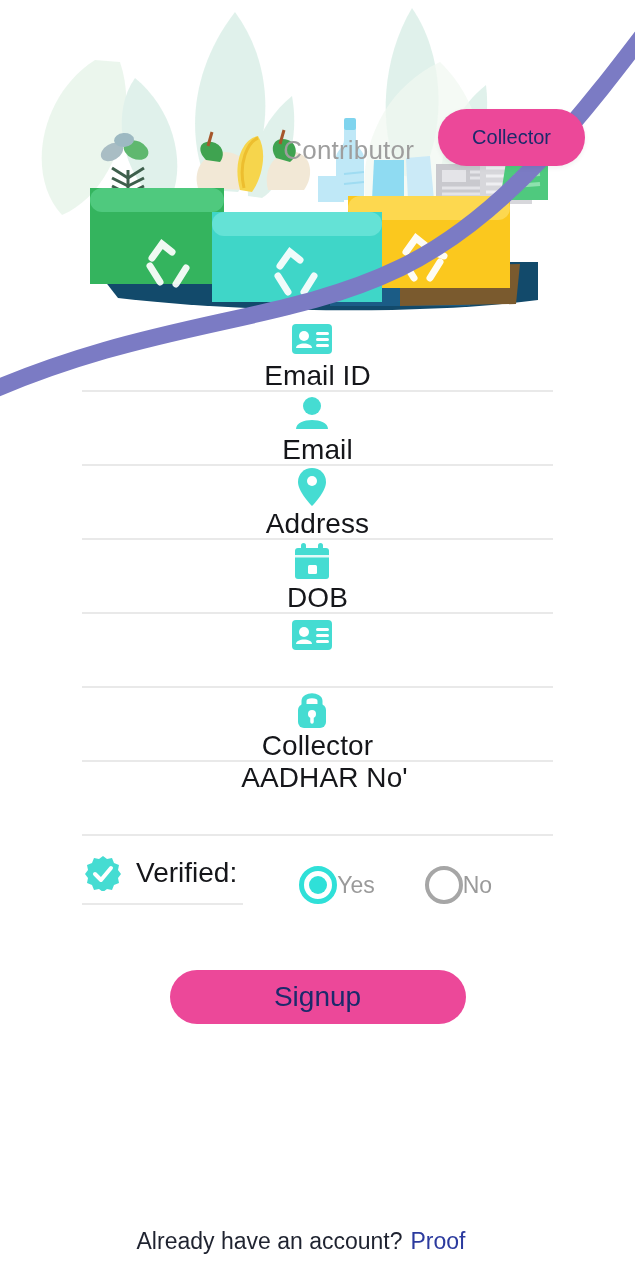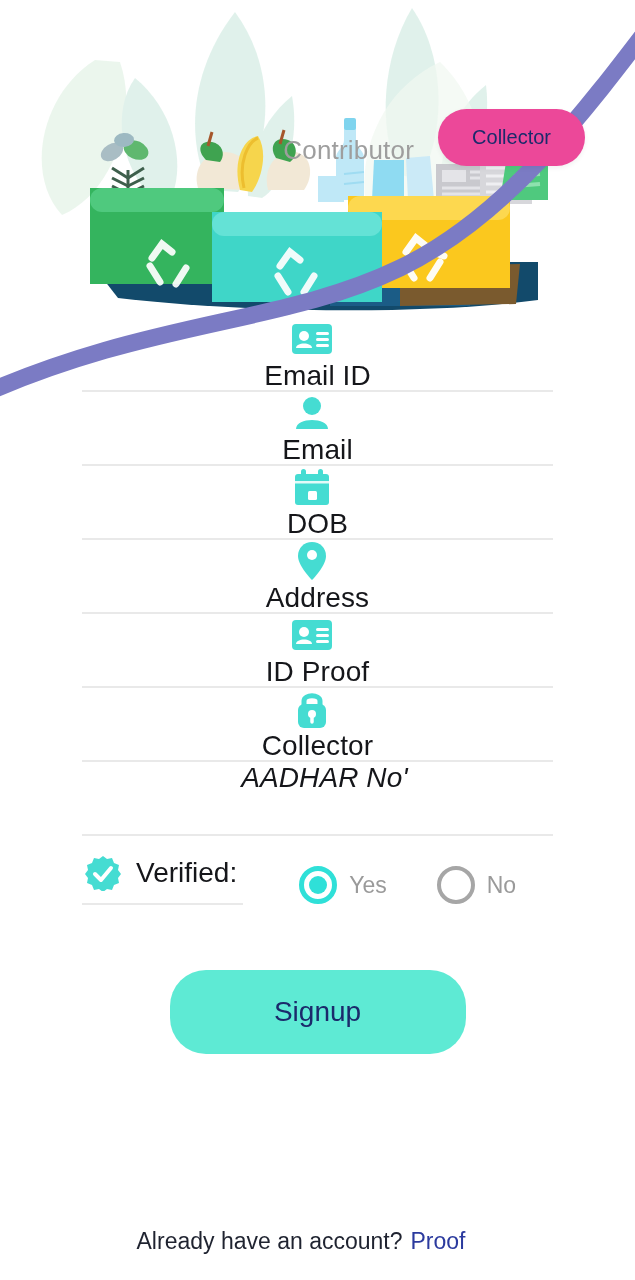--- a/index.html
+++ b/index.html
@@ -35,21 +35,21 @@
   
   .form { position: absolute; left: 0; top: 318px; width: 635px; }
   .field {
     position: relative;
     margin: 0 82px;
     height: 74px;
     display: flex; align-items: center;
     border-bottom: 2px solid #e9e9e9;
     flex-direction: column;
   }
-  .field.no-icon { padding-left: 14px; font-style: italic; }
+  .field.no-icon { padding-left: 14px; }
   .field .ficon {
     width: 42px; height: 42px; flex: 0 0 42px;
     display: flex; align-items: center; justify-content: center;
     margin-right: 12px;
   }
   .field .flabel {
     font-size: 28px; color: #15161a; letter-spacing: .1px; white-space: nowrap;
   }
 
   
@@ -58,33 +58,33 @@
     display: flex; align-items: center;
   }
   .verified-left {
     display: flex; align-items: center;
     border-bottom: 2px solid #e9e9e9;
     height: 62px; padding-right: 6px;
   }
   .verified-left .ficon { width: 42px; height: 42px; flex:0 0 42px; display:flex; align-items:center; justify-content:center; margin-right: 12px; }
   .verified-left .flabel { font-size: 28px; color: #15161a; }
   .radio-group { display: flex; align-items: center; margin-left: 56px; gap: 50px; padding-top: 22px; }
-  .radio-opt { display: flex; align-items: center; gap: 12px; }
+  .radio-opt { display: flex; align-items: center; }
   .radio-dot { width: 38px; height: 38px; border-radius: 50%; display:flex; align-items:center; justify-content:center; }
   .radio-dot.on  { border: 5px solid #2FE0D8; }
   .radio-dot.on::after { content: ""; width: 18px; height: 18px; border-radius: 50%; background: #2FE0D8; }
   .radio-dot.off { border: 4px solid #a6a6a6; }
   .radio-label { font-size: 23px; color: #9a9a9a; }
 
   
   .signup-wrap { position: absolute; left: 0; top: 970px; width: 635px; display: flex; justify-content: center; }
   .signup-btn {
-    background: #5eead4; color: #1b2a6b;
+    background: #ec4899; color: #1b2a6b;
     font-size: 28px; border: none; cursor: pointer;
-    width: 296px; height: 84px; border-radius: 36px;
+    width: 296px; height: 54px; border-radius: 36px;
     font-family: "Liberation Sans", sans-serif;
   }
 
   
   .footer {
     position: absolute; left: 0; top: 1228px; width: 602px;
     display: flex; justify-content: center; align-items: baseline; gap: 8px;
   }
   .footer-text { font-size: 23px; color: #1f2330; }
   .footer-link { font-size: 23px; color: #2b3a9e; cursor: pointer; }
@@ -220,53 +220,52 @@
         <svg width="36" height="36" viewBox="0 0 36 36">
           <circle cx="18" cy="11" r="9" fill="#45DCD2"></circle>
           <path d="M2 34 C2 22, 34 22, 34 34 Z" fill="#45DCD2"></path>
         </svg>
       </span>
       <span class="flabel">Email</span>
     </div>
 
     <div class="field">
       <span class="ficon">
+        <svg width="28" height="38" viewBox="0 0 28 38">
+          <path d="M14 0 C22 0, 28 6, 28 14 C28 24, 14 38, 14 38 C14 38, 0 24, 0 14 C0 6, 6 0, 14 0 Z" fill="#45DCD2"></path>
+          <circle cx="14" cy="13" r="5" fill="#fff"></circle>
+        </svg>
+      </span>
+      <span class="flabel">Address</span>
+    </div>
+
+    <div class="field">
+      <span class="ficon">
         <svg width="34" height="36" viewBox="0 0 34 36">
           <rect x="6" y="0" width="5" height="8" rx="2.5" fill="#45DCD2"></rect>
           <rect x="23" y="0" width="5" height="8" rx="2.5" fill="#45DCD2"></rect>
           <rect x="0" y="5" width="34" height="31" rx="3" fill="#45DCD2"></rect>
           <rect x="0" y="12" width="34" height="2.5" fill="#ffffff" opacity=".85"></rect>
           <rect x="13" y="22" width="9" height="9" rx="1.5" fill="#fff"></rect>
         </svg>
       </span>
       <span class="flabel">DOB</span>
-    </div>
-
-    <div class="field">
-      <span class="ficon">
-        <svg width="28" height="38" viewBox="0 0 28 38">
-          <path d="M14 0 C22 0, 28 6, 28 14 C28 24, 14 38, 14 38 C14 38, 0 24, 0 14 C0 6, 6 0, 14 0 Z" fill="#45DCD2"></path>
-          <circle cx="14" cy="13" r="5" fill="#fff"></circle>
-        </svg>
-      </span>
-      <span class="flabel">Address</span>
     </div>
 
     <div class="field">
       <span class="ficon">
         <svg width="40" height="30" viewBox="0 0 40 30">
           <rect x="0" y="0" width="40" height="30" rx="4" fill="#45DCD2"></rect>
           <circle cx="12" cy="12" r="5" fill="#fff"></circle>
           <path d="M4 24 C4 18, 20 18, 20 24 Z" fill="#fff"></path>
           <rect x="24" y="8" width="13" height="3" rx="1.5" fill="#fff"></rect>
           <rect x="24" y="14" width="13" height="3" rx="1.5" fill="#fff"></rect>
           <rect x="24" y="20" width="13" height="3" rx="1.5" fill="#fff"></rect>
         </svg>
       </span>
-      <span class="flabel">ID Proof</span>
     </div>
 
     <div class="field">
       <span class="ficon">
         <svg width="32" height="40" viewBox="0 0 32 40">
           <path d="M8 18 L8 12 C8 5, 24 5, 24 12 L24 18" stroke="#45DCD2" stroke-width="5" fill="none"></path>
           <rect x="2" y="15" width="28" height="24" rx="6" fill="#45DCD2"></rect>
           <circle cx="16" cy="25" r="4" fill="#fff"></circle>
           <path d="M16 25 L16 33" stroke="#fff" stroke-width="3.5" stroke-linecap="round"></path>
         </svg>

